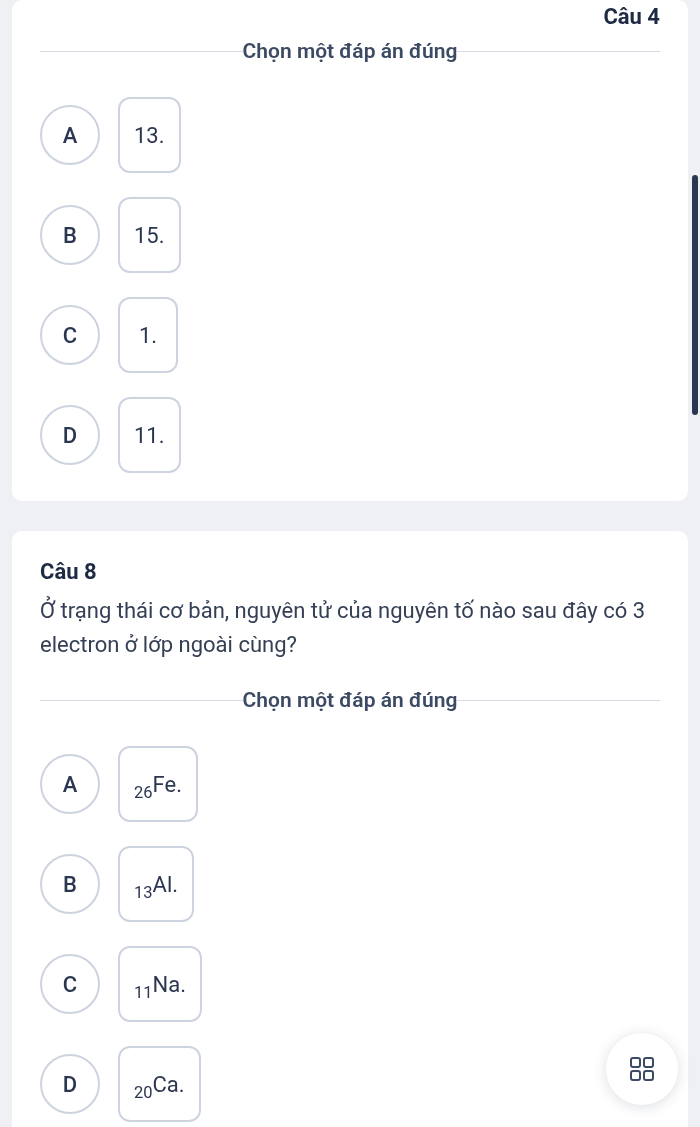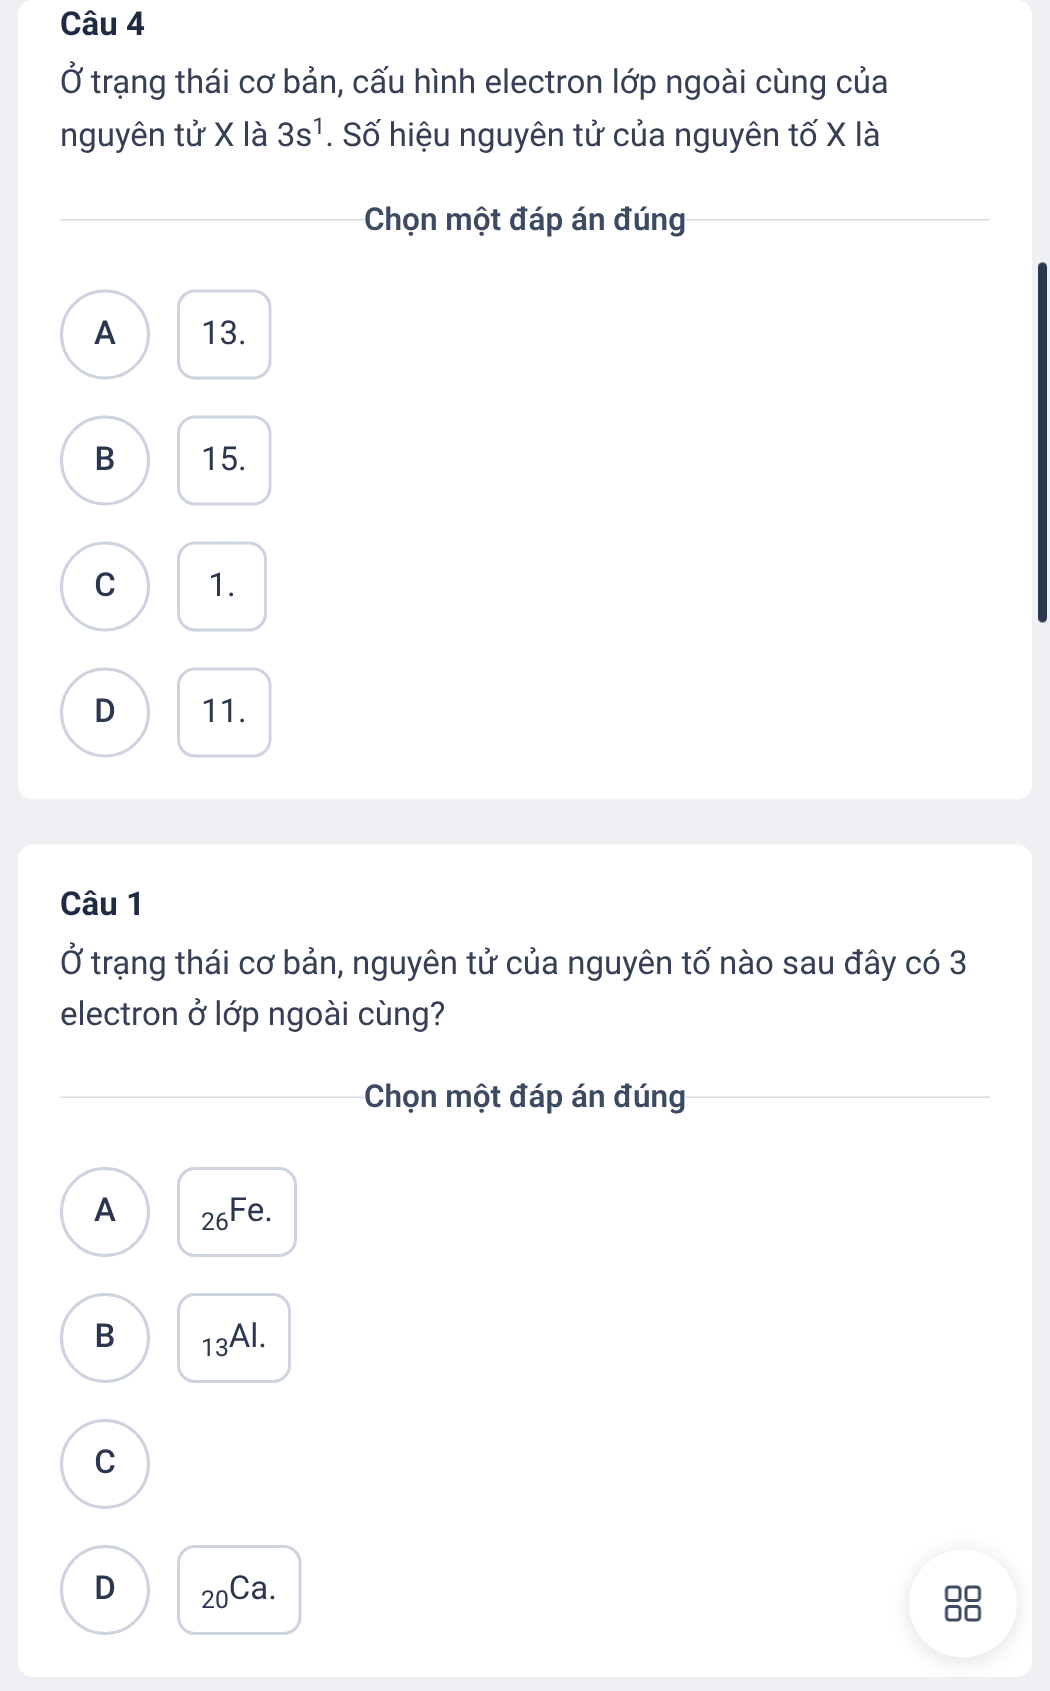--- a/index.html
+++ b/index.html
@@ -15,21 +15,21 @@
       padding: 0 12px;
       height: 100%;
       overflow-y: auto;
     }
     .card {
       background: #fff;
       border-radius: 10px;
       padding: 0 28px 28px 28px;
       margin-bottom: 30px;
     }
-    .card:first-child { padding-top: 4px; }
+    .card:first-child { padding-top: 4px; text-align: right; }
     .card:nth-child(2) { padding-top: 28px; }
     .q-title {
       font-size: 22px;
       font-weight: 700;
       color: #1f2a44;
       margin-bottom: 10px;
     }
     .q-body {
       font-size: 22px;
       color: #354056;
@@ -74,21 +74,21 @@
       justify-content: center;
       font-size: 22px;
       font-weight: 500;
       color: #2b3650;
       background: #fff;
       cursor: pointer;
       flex-shrink: 0;
     }
     .opt-value {
       min-width: 60px;
-      height: 60px;
+      height: 76px;
       padding: 0 14px;
       border-radius: 12px;
       border: 2px solid #cdd3df;
       display: flex;
       align-items: center;
       justify-content: center;
       font-size: 22px;
       color: #2b3650;
       background: #fff;
       cursor: pointer;
@@ -118,21 +118,20 @@
       border-radius: 3px;
     }
   </style>
 </head>
 <body>
 
 <div class="page">
 
   <div class="card">
     <div class="q-title">Câu 4</div>
-    <div class="q-body">Ở trạng thái cơ bản, cấu hình electron lớp ngoài cùng của nguyên tử X là 3s<span class="sup">1</span>. Số hiệu nguyên tử của nguyên tố X là</div>
     <div class="divider-wrap">
       <div class="divider-line"></div>
       <div class="divider-text">Chọn một đáp án đúng</div>
       <div class="divider-line"></div>
     </div>
     <div class="options">
       <div class="option-row">
         <div class="opt-letter">A</div>
         <div class="opt-value">13.</div>
       </div>
@@ -145,38 +144,39 @@
         <div class="opt-value">1.</div>
       </div>
       <div class="option-row">
         <div class="opt-letter">D</div>
         <div class="opt-value">11.</div>
       </div>
     </div>
   </div>
 
   <div class="card">
-    <div class="q-title">Câu 1</div>
+    <div class="q-title">Câu 8</div>
     <div class="q-body">Ở trạng thái cơ bản, nguyên tử của nguyên tố nào sau đây có 3 electron ở lớp ngoài cùng?</div>
     <div class="divider-wrap">
       <div class="divider-line"></div>
       <div class="divider-text">Chọn một đáp án đúng</div>
       <div class="divider-line"></div>
     </div>
     <div class="options">
       <div class="option-row">
         <div class="opt-letter">A</div>
         <div class="opt-value"><span class="sub">26</span>Fe.</div>
       </div>
       <div class="option-row">
         <div class="opt-letter">B</div>
         <div class="opt-value"><span class="sub">13</span>Al.</div>
       </div>
       <div class="option-row">
         <div class="opt-letter">C</div>
+        <div class="opt-value"><span class="sub">11</span>Na.</div>
       </div>
       <div class="option-row">
         <div class="opt-letter">D</div>
         <div class="opt-value"><span class="sub">20</span>Ca.</div>
       </div>
     </div>
   </div>
 
 </div>
 

